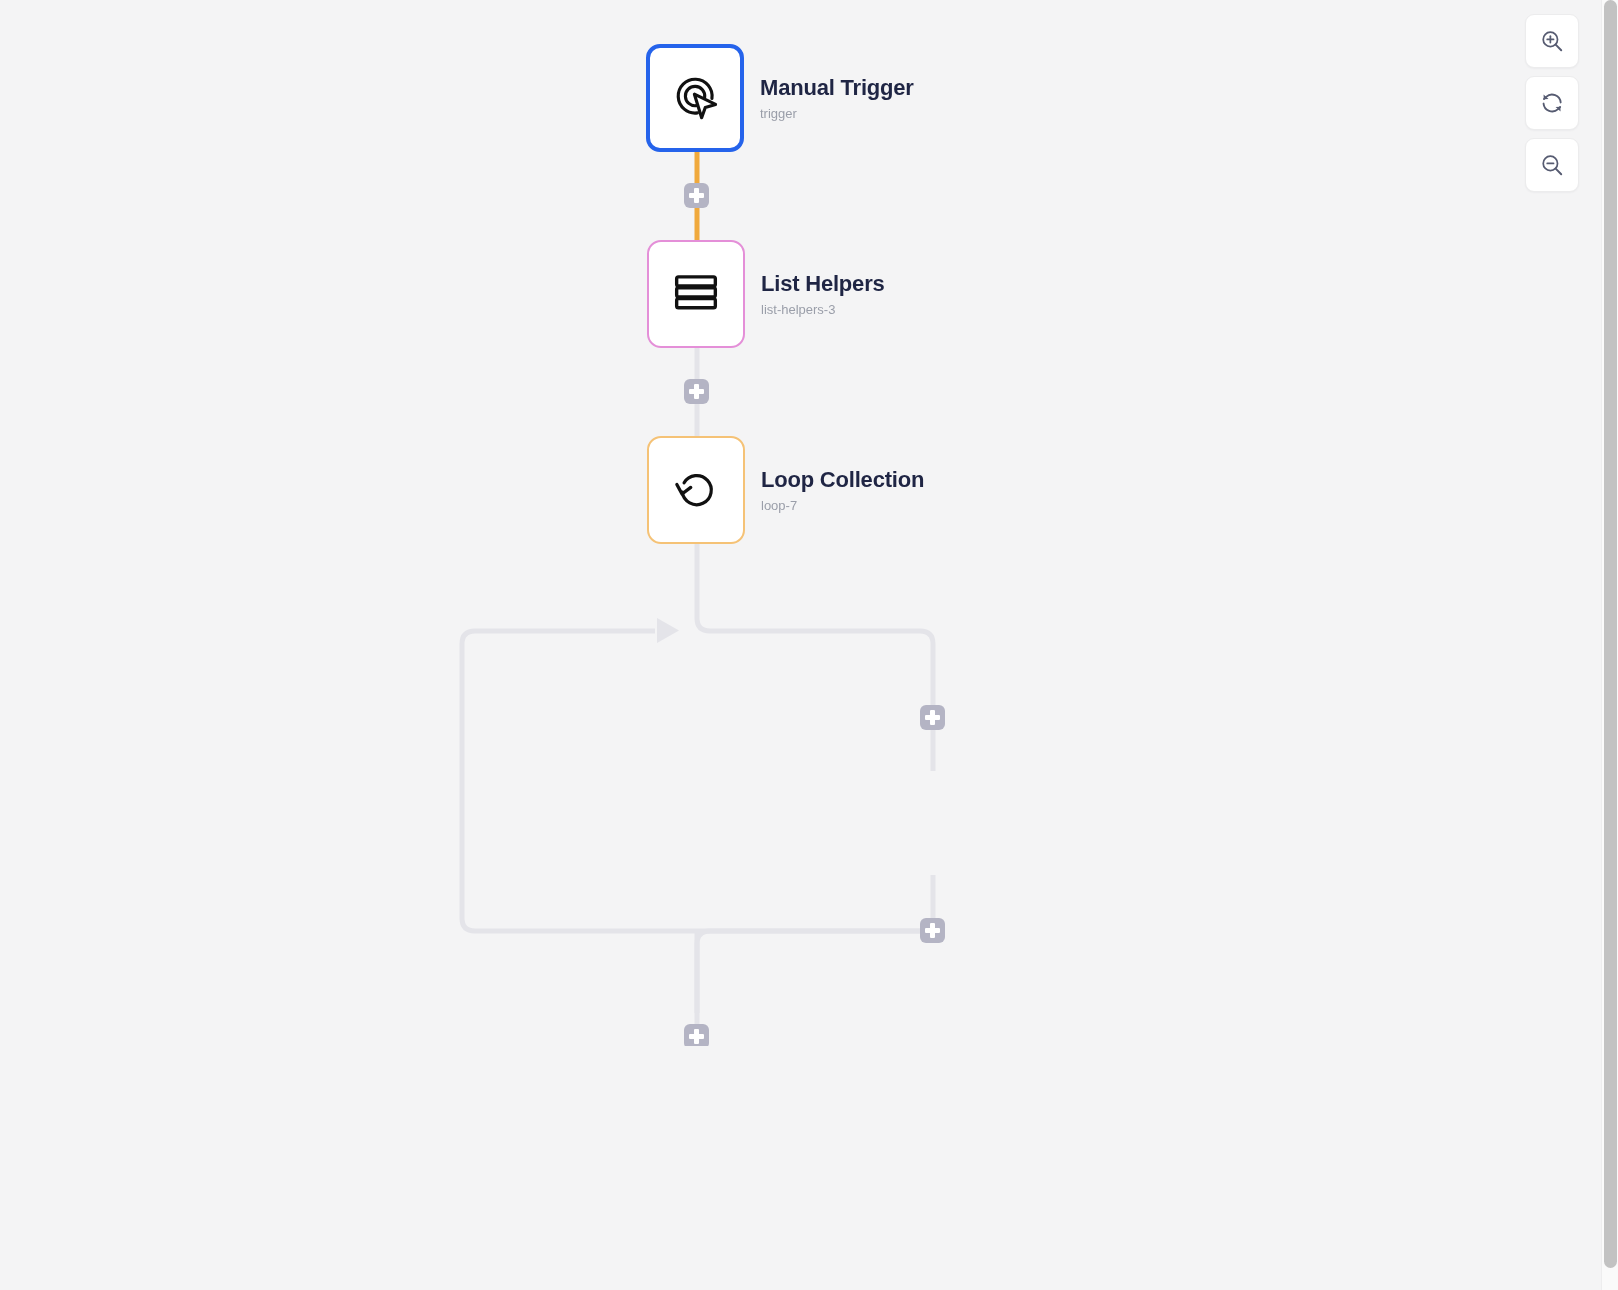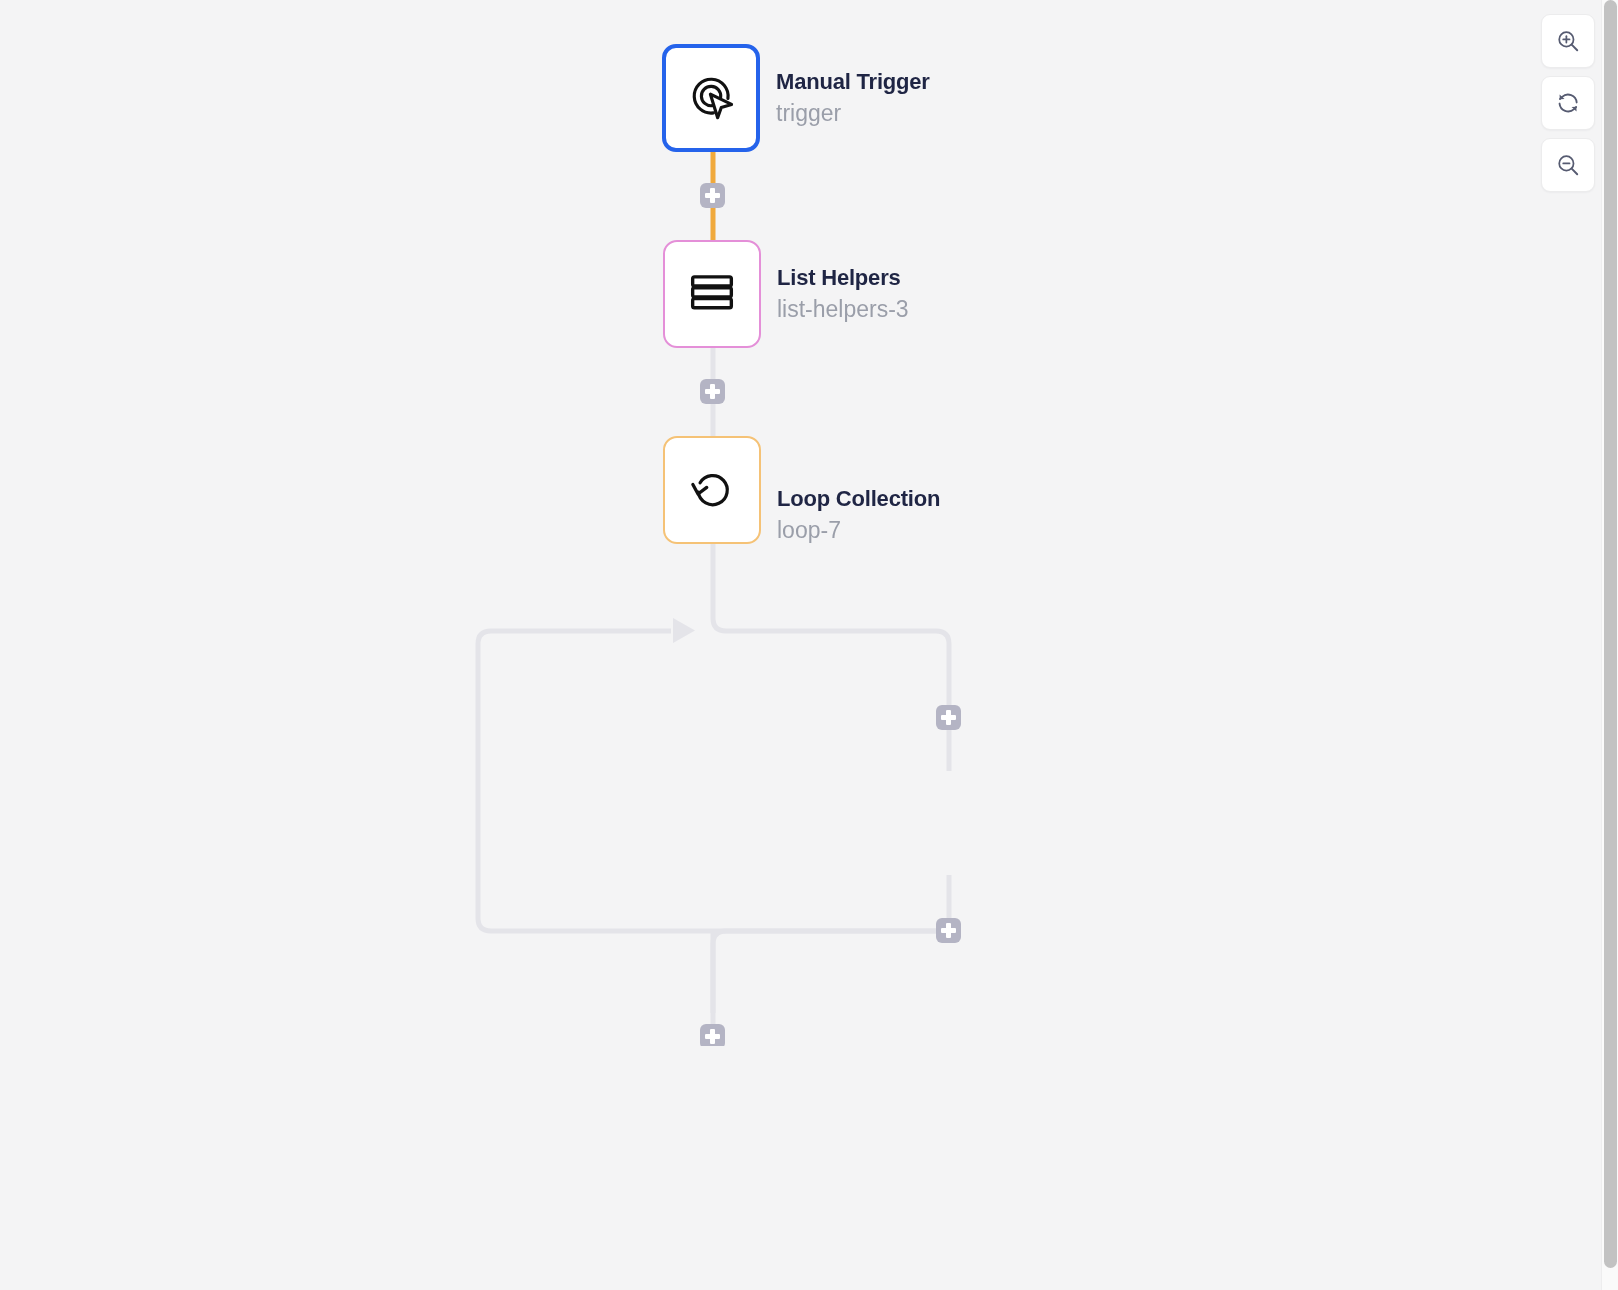--- a/index.html
+++ b/index.html
@@ -11,21 +11,21 @@
     width: 1618px;
     height: 1290px;
     background: #f4f4f5;
     font-family: "Liberation Sans", sans-serif;
     overflow: hidden;
     position: relative;
   }
 
   #canvas {
     position: absolute;
-    top: 0; left: 16px;
+    top: 0; left: 0;
     width: 1601px;
     height: 1046px;
     background: #f4f4f5;
     overflow: hidden;
   }
 
   
   #edges {
     position: absolute;
     top: 0; left: 0;
@@ -64,21 +64,21 @@
     line-height: 1.18;
   }
   .node-title {
     font-size: 22px;
     font-weight: bold;
     color: #1f2544;
     white-space: nowrap;
     letter-spacing: -0.2px;
   }
   .node-sub {
-    font-size: 23px;
+    font-size: 13px;
     color: #9a9ea9;
     white-space: nowrap;
     margin-top: 5px;
   }
 
   
   .plus-btn {
     position: absolute;
     width: 25px;
     height: 25px;
@@ -195,21 +195,21 @@
           <rect x="8" y="29.5" width="32" height="7.5" rx="1.5" stroke="#111111" stroke-width="2.8" fill="#ffffff"></rect>
         </svg>
       </span>
     </div>
     <div class="node-text">
       <div class="node-title">List Helpers</div>
       <div class="node-sub">list-helpers-3</div>
     </div>
   </div>
 
-  <div class="node" style="left:647px; top:436px;align-items:flex-end;">
+  <div class="node" style="left:647px; top:436px;">
     <div class="node-box amber">
       <span>
         <svg width="56" height="56" viewBox="0 0 48 48" fill="none" xmlns="http://www.w3.org/2000/svg">
           <path d="M13.8 19.5 A12.5 12.5 0 1 1 12.2 27.5" stroke="#111111" stroke-width="2.8" stroke-linecap="round" fill="none"></path>
           <path d="M19.5 23.5 L12.0 29.2 L7.6 21.0" stroke="#111111" stroke-width="2.8" stroke-linecap="round" stroke-linejoin="round" fill="none"></path>
         </svg>
       </span>
     </div>
     <div class="node-text">
       <div class="node-title">Loop Collection</div>

